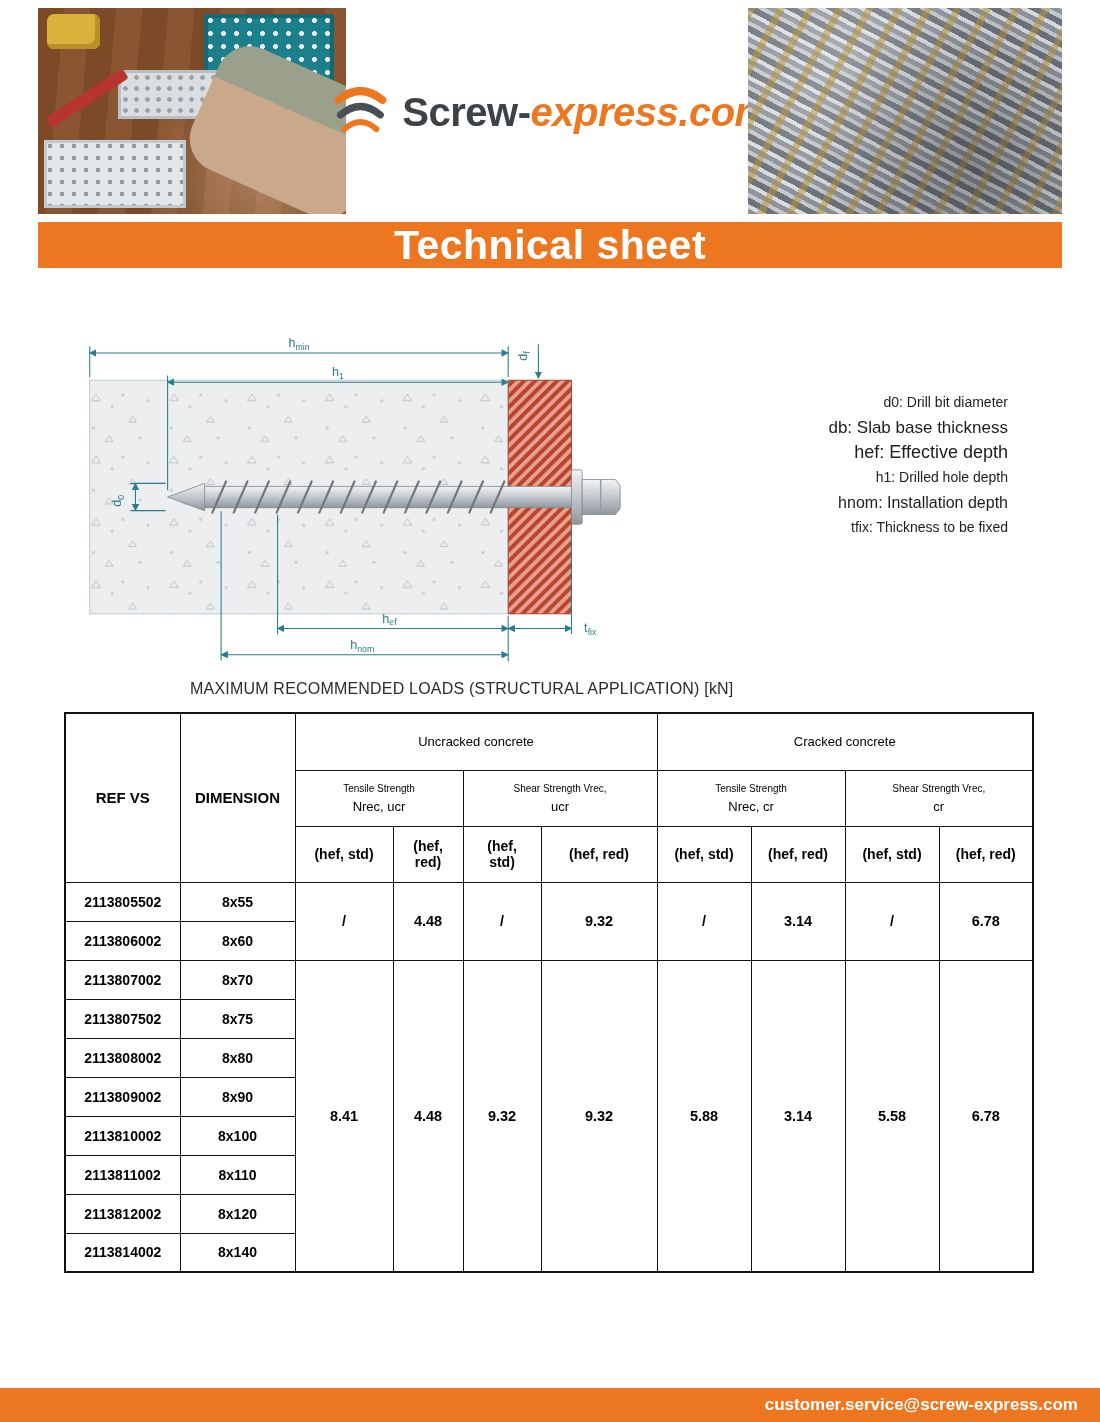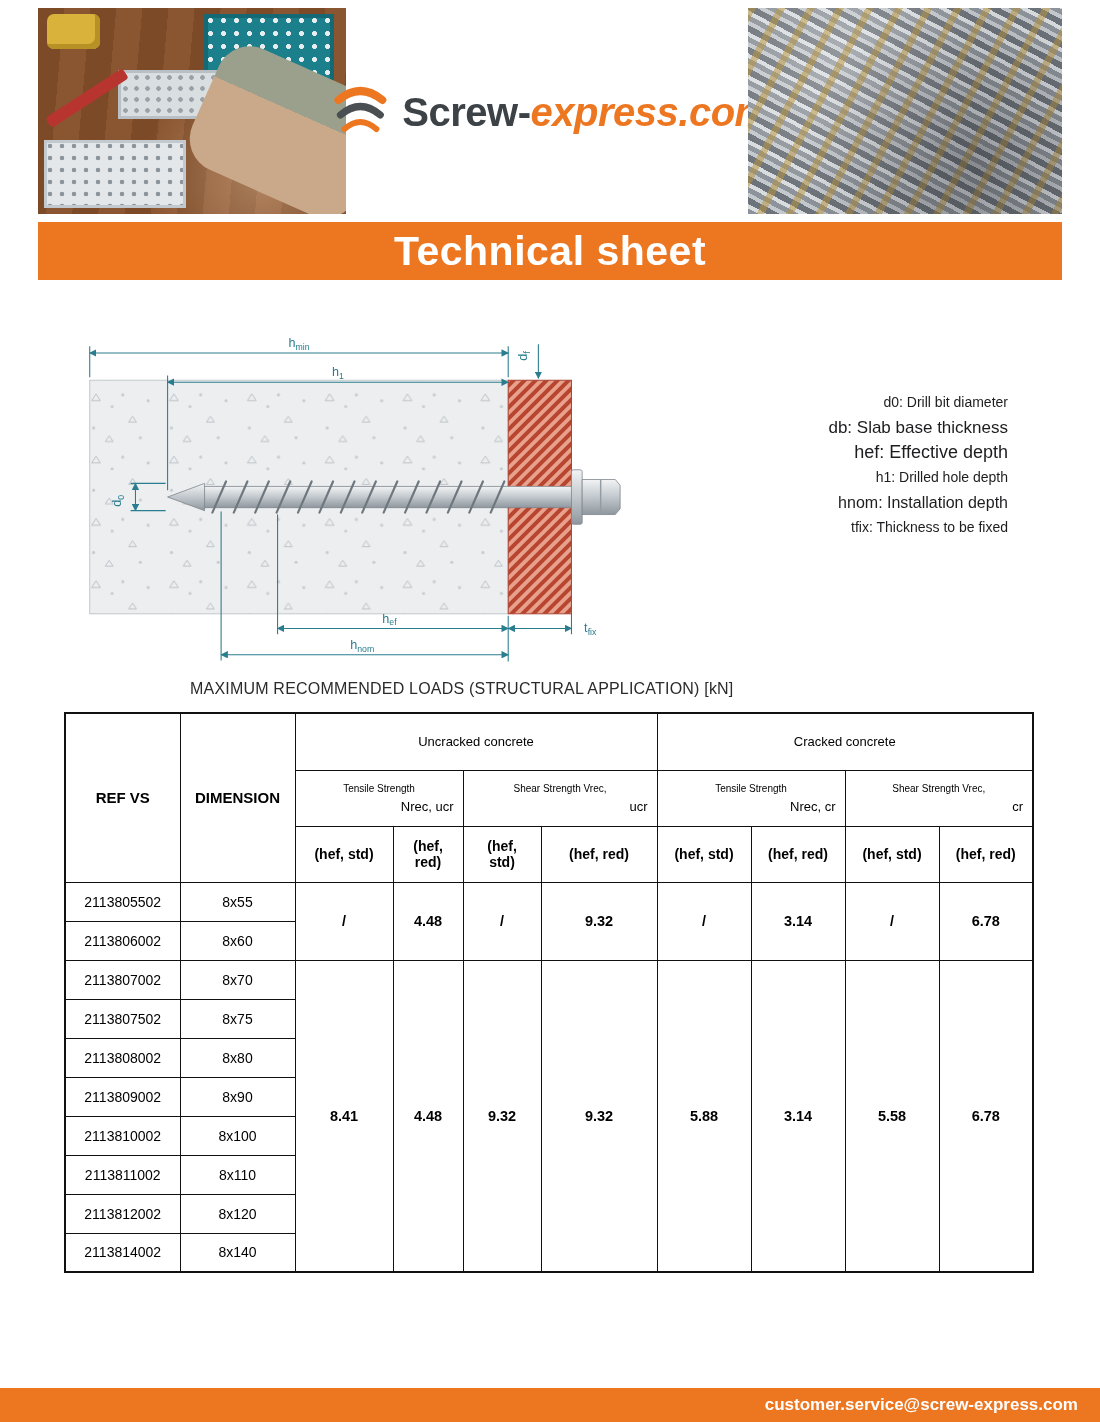--- a/index.html
+++ b/index.html
@@ -38,21 +38,21 @@
   .pr-dark { position:absolute; inset:0;
     background: radial-gradient(circle at 72% 78%, rgba(35,35,42,.38), transparent 62%); }
 
   
   .logo { position:absolute; left:50%; top:84px; transform:translateX(-50%);
     display:flex; align-items:center; gap:12px; white-space:nowrap; }
   .brand-dark  { font-size:40px; font-weight:bold; color:#3d4247; letter-spacing:-0.5px; }
   .brand-orange{ font-size:40px; font-weight:bold; font-style:italic; color:#ED7621; letter-spacing:-0.5px; }
 
   
-  .banner { position:absolute; left:38px; right:38px; top:222px; height:58px; background:#ED7621;
+  .banner { position:absolute; left:38px; right:38px; top:222px; height:46px; background:#ED7621;
     display:flex; align-items:center; justify-content:center; }
   .banner-title { color:#ffffff; font-size:41px; font-weight:bold; letter-spacing:.5px; }
 
   
   .diagram-wrap { position:absolute; left:80px; top:322px; }
   .legend { position:absolute; right:92px; top:390px; width:430px; text-align:right; color:#1d1d1f; }
   .legend div { font-size:14px; line-height:25px; }
   .legend div:nth-child(2){ font-size:17px; }
   .legend div:nth-child(3){ font-size:18px; }
   .legend div:nth-child(5){ font-size:16px; }
@@ -60,23 +60,23 @@
 
   
   .tbl-title { position:absolute; left:190px; top:680px; font-size:16px; color:#2b2b2b; letter-spacing:.2px; }
   .tbl-wrap { position:absolute; left:64px; top:712px; }
   table.loads { border-collapse:collapse; table-layout:fixed; width:970px; border:2px solid #111; background:#fff; }
   table.loads th, table.loads td { border:1px solid #111; text-align:center; vertical-align:middle; padding:9px; }
   th.hcell { font-weight:bold; font-size:15px; }
   th.gcell { font-weight:normal; font-size:13px; height:57px; }
   th.scell { height:56px; font-weight:normal; }
   th.scell .cap { font-size:10px; margin-bottom:5px; }
-  th.scell .nm  { font-size:13px;text-align:right; }
+  th.scell .nm  { font-size:13px; }
   th.hefh  { font-weight:bold; font-size:14px; height:56px; }
-  td.refc  { font-weight:normal; font-size:14px; height:39px; }
+  td.refc  { font-weight:bold; font-size:14px; height:39px; }
   td.valc  { font-weight:bold; font-size:14.5px; }
 
   
   .footer { position:absolute; left:0; right:0; top:1388px; height:34px; background:#ED7621;
     display:flex; align-items:center; justify-content:flex-end; padding-right:22px; }
   .footer-email { color:#fff; font-weight:bold; font-size:17px; }
 </style>
 </head>
 <body>
 

